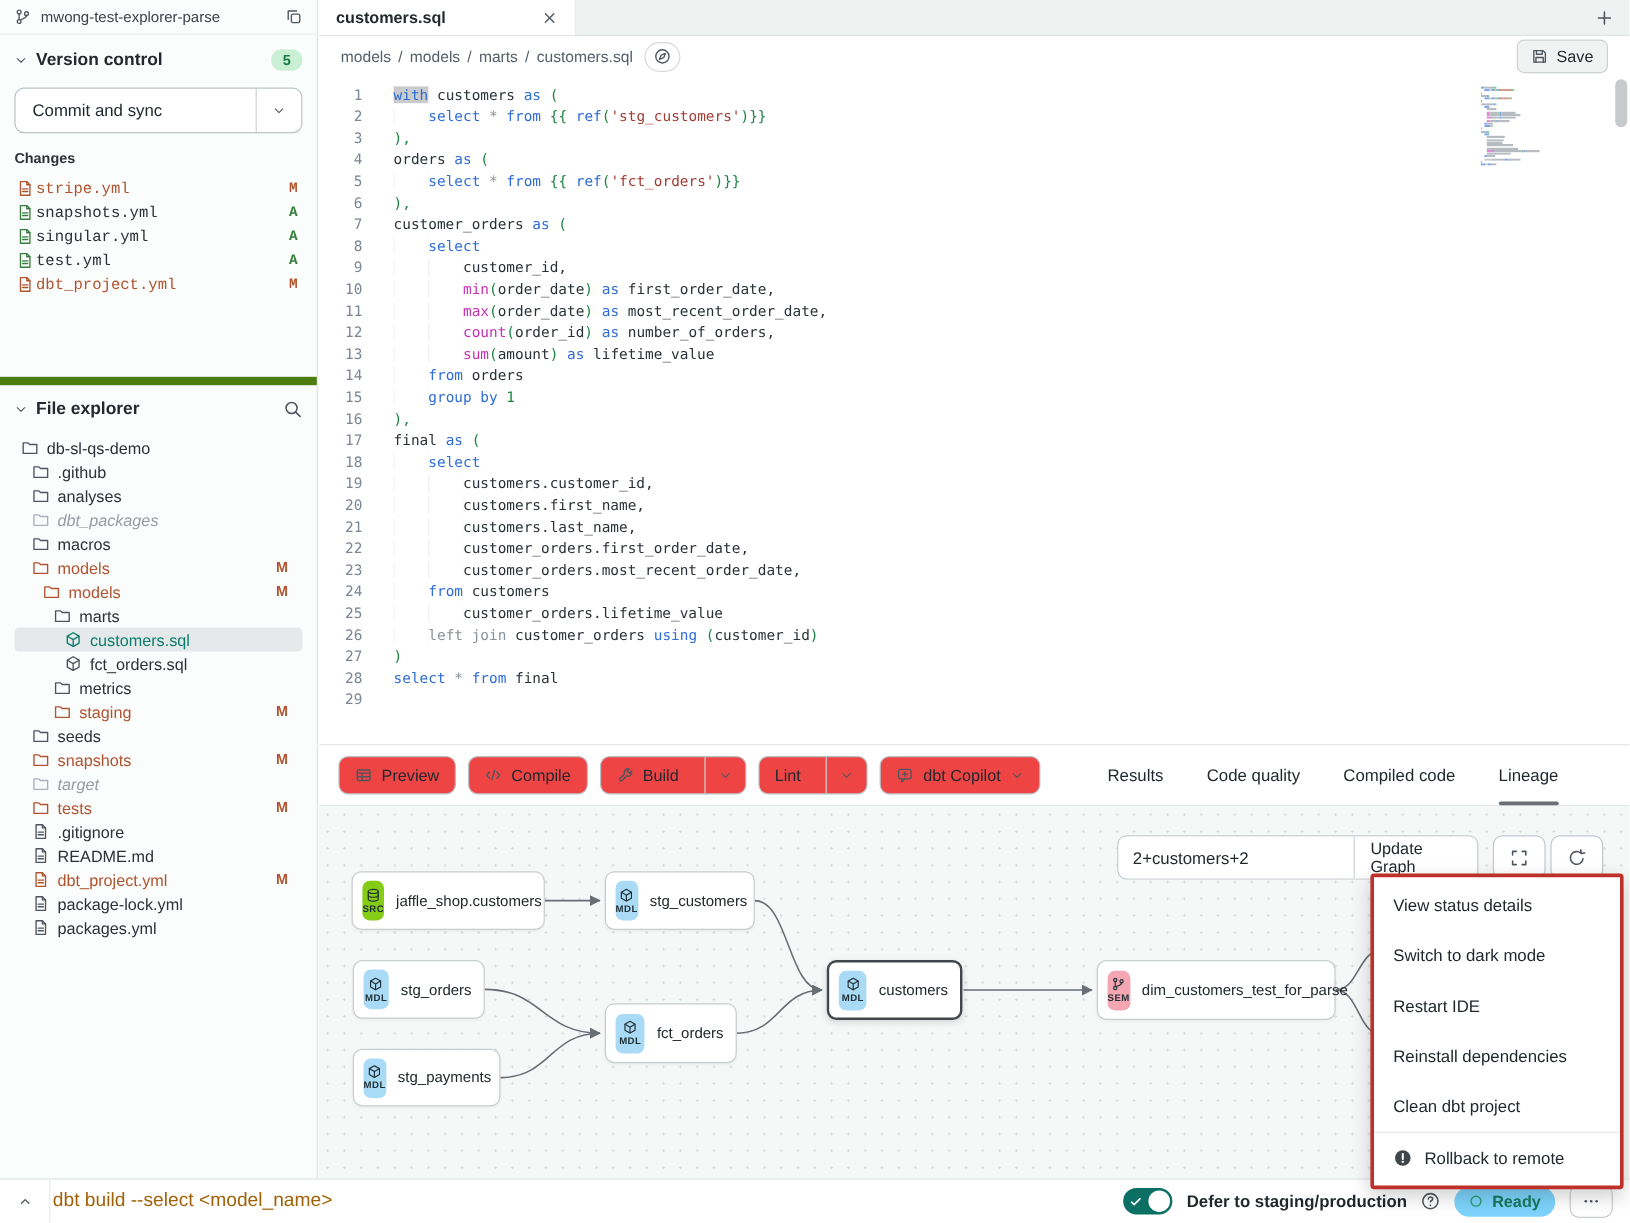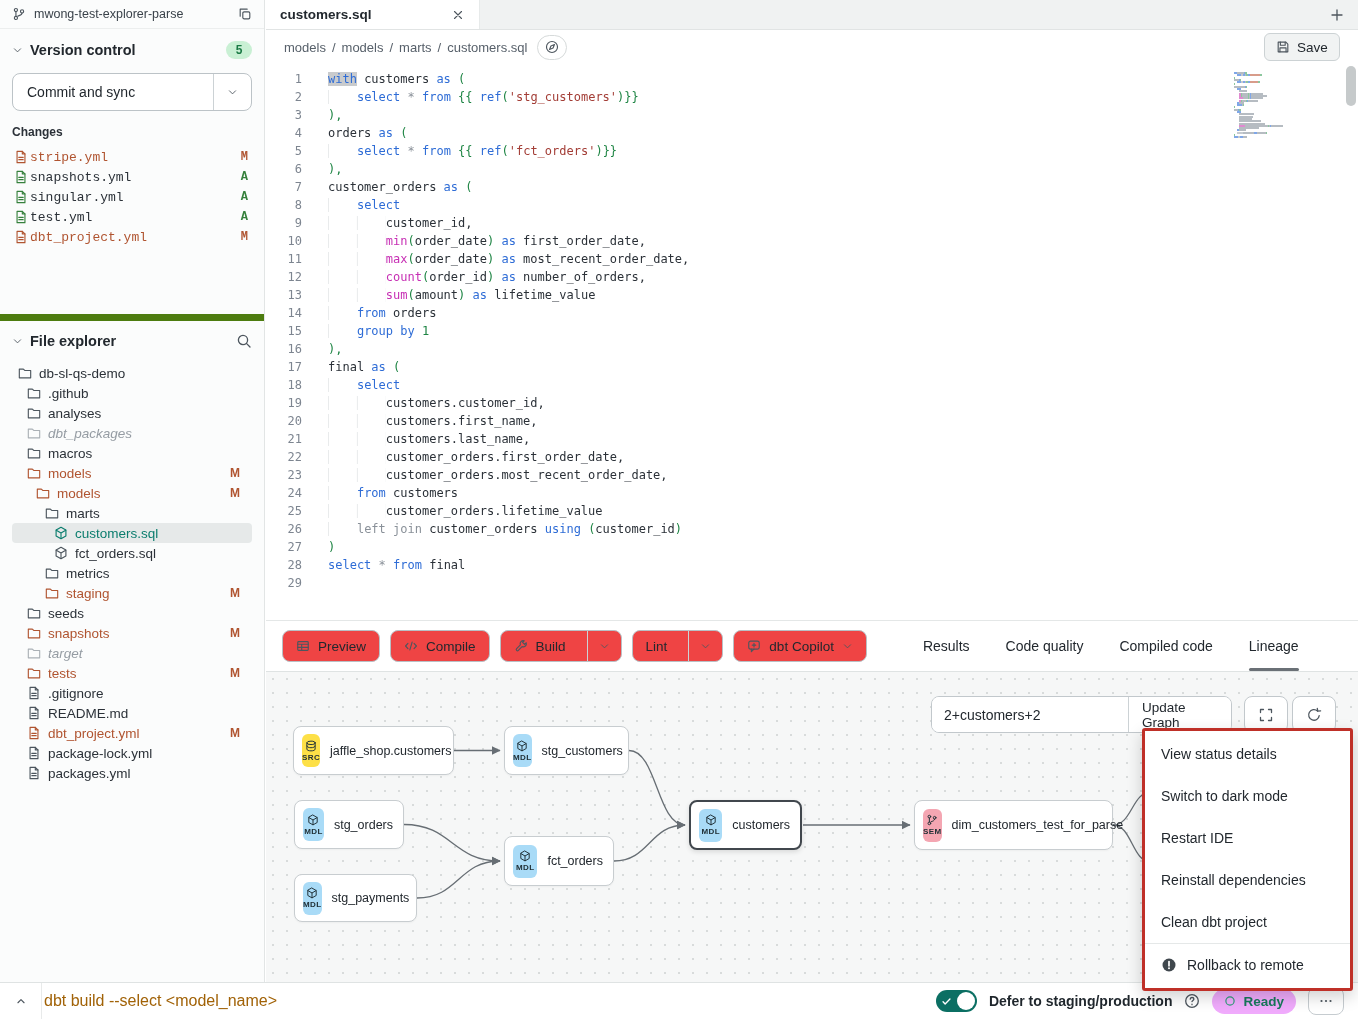--- a/index.html
+++ b/index.html
@@ -97,21 +97,21 @@
 
   
   #statusbar { position:absolute; left:0; top:982px; width:1358px; height:37px; background:#fff; border-top:1px solid #dfe3e3; display:flex; align-items:center; }
   .sb-caret { width:42px; display:flex; align-items:center; justify-content:center; border-right:1px solid #e8eaea; height:100%; }
   .sb-cmd { margin-left:2px; font-size:16px; color:#a16207; flex:1; }
   .sb-right { display:flex; align-items:center; gap:12px; padding-right:14px; }
   .toggle { width:41px; height:22px; border-radius:11px; background:#0b6f63; position:relative; display:flex; align-items:center; }
   .toggle .ic { position:absolute; left:5px; color:#fff; width:11px; height:11px; }
   .knob { position:absolute; right:2px; width:18px; height:18px; border-radius:50%; background:#fff; }
   .defer-label { font-size:14px; font-weight:700; color:#1f262c; }
-  .ready-pill { height:25px; border-radius:13px; background:#f0abfc; display:flex; align-items:center; gap:7px; padding:0 12px; color:#17795c; font-size:13.5px; font-weight:600; }
+  .ready-pill { height:25px; border-radius:13px; background:#7dd3fc; display:flex; align-items:center; gap:7px; padding:0 12px; color:#17795c; font-size:13.5px; font-weight:600; }
   .ready-pill .ic { width:12px; height:12px; color:#2f9d78; }
   .dots-btn { width:36px; height:28px; border:1px solid #c6ccd0; border-radius:8px; display:flex; align-items:center; justify-content:center; background:#fff; }
 </style>
 </head>
 <body>
 
 <div id="sidebar">
   <div class="side-top">
     <span class="ic">
         <svg viewBox="0 0 16 16" fill="none" stroke="currentColor" stroke-width="1.3" stroke-linecap="round" stroke-linejoin="round">
@@ -641,21 +641,21 @@
         <path d="M363 78.5 C391 78.5, 391 153, 419 153" fill="none" stroke="#676e74" stroke-width="1.3" marker-end="url(#arrw)"></path>
         <path d="M138 152.5 C186 152.5, 186 189, 234 189" fill="none" stroke="#676e74" stroke-width="1.3" marker-end="url(#arrw)"></path>
         <path d="M151 226 C192.5 226, 192.5 189, 234 189" fill="none" stroke="#676e74" stroke-width="1.3" marker-end="url(#arrw)"></path>
         <path d="M348 189 C383.5 189, 383.5 153, 419 153" fill="none" stroke="#676e74" stroke-width="1.3" marker-end="url(#arrw)"></path>
         <path d="M537 153 C590.5 153, 590.5 153, 644 153" fill="none" stroke="#676e74" stroke-width="1.3" marker-end="url(#arrw)"></path>
         <path d="M847 153 C866 153, 866 120, 885 120" fill="none" stroke="#676e74" stroke-width="1.3"></path>
         <path d="M847 153 C866 153, 866 190, 885 190" fill="none" stroke="#676e74" stroke-width="1.3"></path>
       </svg>
     <div id="lineage-nodes">
         <div class="lnode" style="left: 27px; top: 54px; width: 161px; height: 49px;">
-          <span class="nbadge" style="background: #fde047;">
+          <span class="nbadge" style="background: #84cc16;">
             <span class="ic ic-sm">
               <svg viewBox="0 0 16 16" fill="none" stroke="currentColor" stroke-width="1.3" stroke-linecap="round" stroke-linejoin="round">
                 <ellipse cx="8" cy="3.8" rx="5.5" ry="2.3"></ellipse>
                 <path d="M2.5 3.8v8.4c0 1.3 2.5 2.3 5.5 2.3s5.5-1 5.5-2.3V3.8"></path>
                 <path d="M2.5 8c0 1.3 2.5 2.3 5.5 2.3S13.5 9.3 13.5 8"></path>
               </svg>
             </span>
             <span class="nbadge-txt">SRC</span>
           </span>
           <span class="nlabel">jaffle_shop.customers</span>

